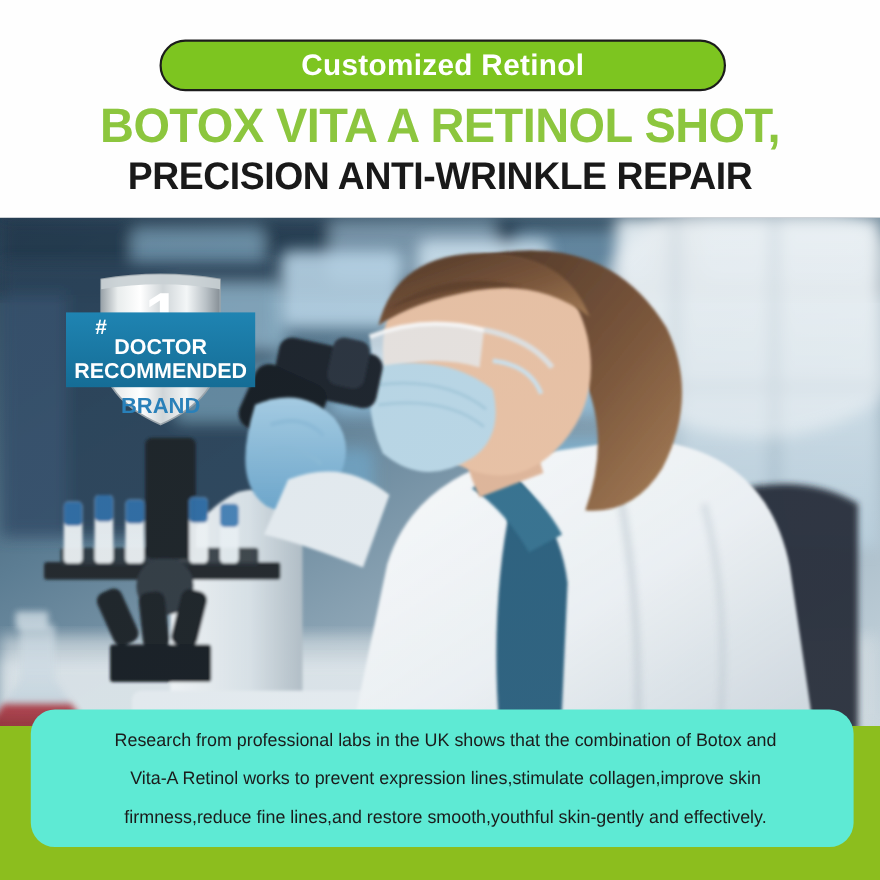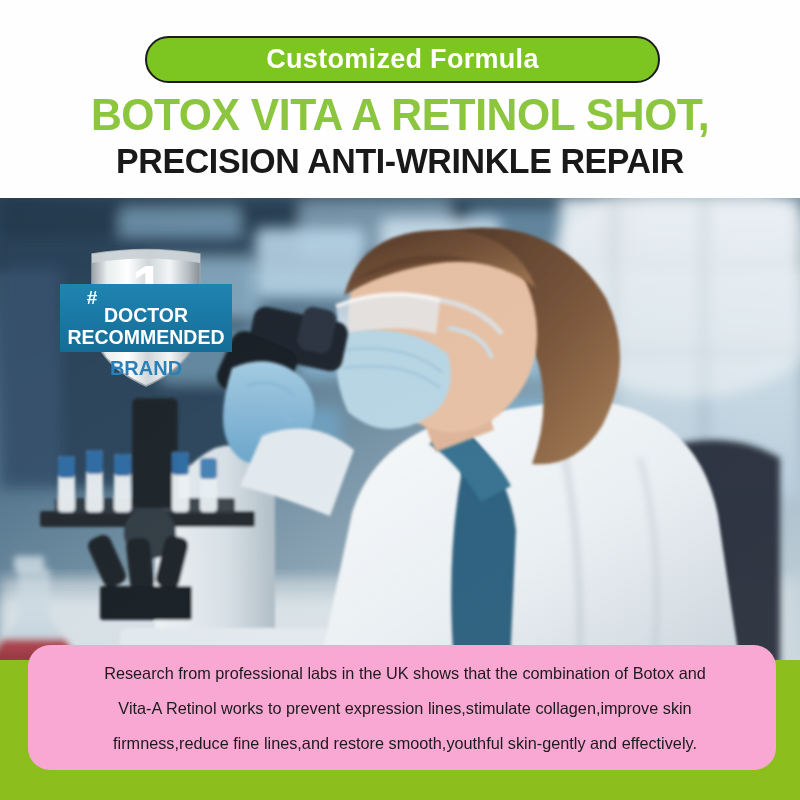--- a/index.html
+++ b/index.html
@@ -48,21 +48,21 @@
 
   
   .green-band {
     position:absolute; left:0; top:660px; width:800px; height:140px;
     background:#8CBE1E;
   }
 
   
   .info-panel {
     position:absolute; left:28px; top:645px; width:748px; height:125px;
-    background:#f9a8d4; border-radius:22px;
+    background:#5eead4; border-radius:22px;
     display:flex; flex-direction:column; align-items:flex-end; justify-content:center;
     padding:6px 26px 4px 32px;
   }
   .info-line {
     width:100%; text-align:center; color:#1b1b1b;
     font-size:16.5px; line-height:35px; font-weight:400;
     white-space:nowrap; transform:scaleX(.985); transform-origin:center;
   }
 
   
@@ -70,21 +70,21 @@
   .badge-svg { width:176px; height:146px; display:block; }
 </style>
 </head>
 <body>
 
 <div id="page">
 
   <div class="header">
 
     <div class="pill">
-      <span class="pill-label">Customized Formula</span>
+      <span class="pill-label">Customized Retinol</span>
     </div>
 
     <div class="headline1">BOTOX VITA A RETINOL SHOT,</div>
 
     <div class="headline2">PRECISION ANTI-WRINKLE REPAIR</div>
   </div>
 
   <div class="photo">
     <svg class="photo-svg" viewBox="0 0 800 467" preserveAspectRatio="xMidYMid slice">
       <defs>

